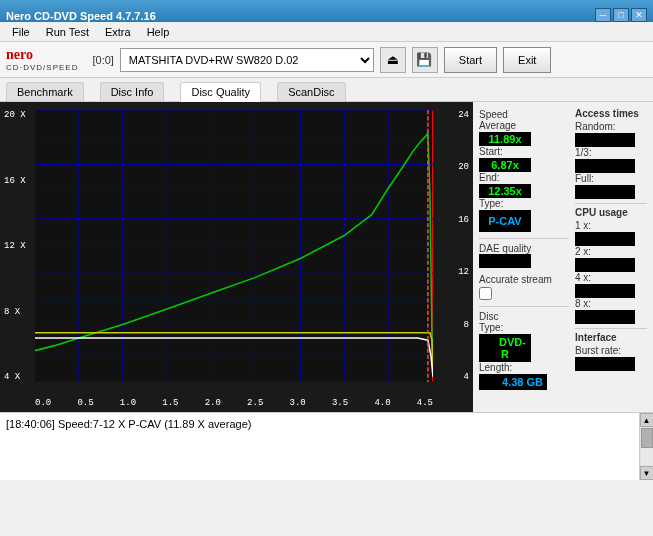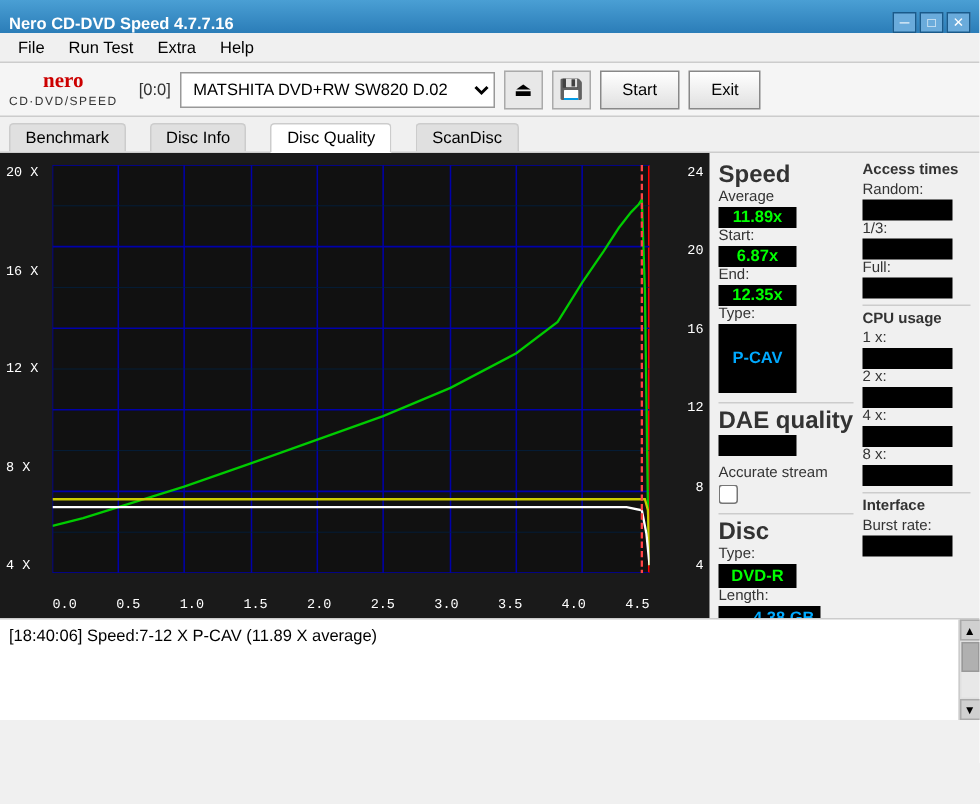--- a/index.html
+++ b/index.html
@@ -45,32 +45,32 @@
     .toolbar {
       background: #f5f5f5;
       height: 36px;
       display: flex;
       align-items: center;
       padding: 2px 6px;
       gap: 6px;
       border-bottom: 1px solid #ccc;
     }
     .nero-logo {
-      display: flex; flex-direction: column; align-items: center; margin-right: 8px;
+      display: flex; flex-direction: column; align-items: flex-start; margin-right: 8px;
     }
     .nero-logo-top { font-size: 14px; font-weight: bold; color: #cc0000; font-family: serif; }
     .nero-logo-bottom { font-size: 8px; color: #333; letter-spacing: 1px; }
 
     .drive-select {
       background: white;
       border: 1px solid #999;
       padding: 2px 4px;
       font-size: 11px;
       height: 24px;
-      width: 210px;
+      width: 254px;
     }
     .toolbar-icon-btn {
       width: 26px; height: 26px;
       background: #e8e8e8;
       border: 1px solid #aaa;
       cursor: pointer;
       display: flex; align-items: center; justify-content: center;
       font-size: 13px;
     }
     .start-btn {
@@ -195,38 +195,38 @@
       font-weight: bold;
       text-align: center;
       padding: 1px 4px;
       display: block;
       width: 52px;
     }
     .stat-value.empty {
       color: black;
     }
     .stat-header {
-      font-size: 16px;
-      font-weight: bold;
+      font-size: 10px;
+      font-weight: normal;
       color: #333;
       margin-bottom: 2px;
     }
     .checkbox-row {
       display: flex;
       align-items: center;
       gap: 4px;
       margin-top: 2px;
     }
     .dvdr-badge {
       background: black;
       color: #00ff00;
       font-size: 11px;
       font-weight: bold;
       text-align: center;
-      padding: 2px 8px;
+      padding: 2px 20px;
       display: block;
       width: 52px;
     }
     .size-badge {
       background: black;
       color: #00aaff;
       font-size: 11px;
       font-weight: bold;
       text-align: right;
       padding: 2px 4px;
@@ -308,21 +308,21 @@
     }
 
     .divider-h { border: none; border-top: 1px solid #ccc; margin: 3px 0; }
 
     .pcav-badge {
       background: black;
       color: #00aaff;
       font-size: 11px;
       font-weight: bold;
       text-align: center;
-      padding: 17px 4px;
+      padding: 5px 4px;
       display: block;
       width: 52px;
     }
   </style>
 </head>
 <body>
 
 <div class="title-bar">
   <span class="title-bar-text">Nero CD-DVD Speed 4.7.7.16</span>
   <div class="title-bar-buttons">

